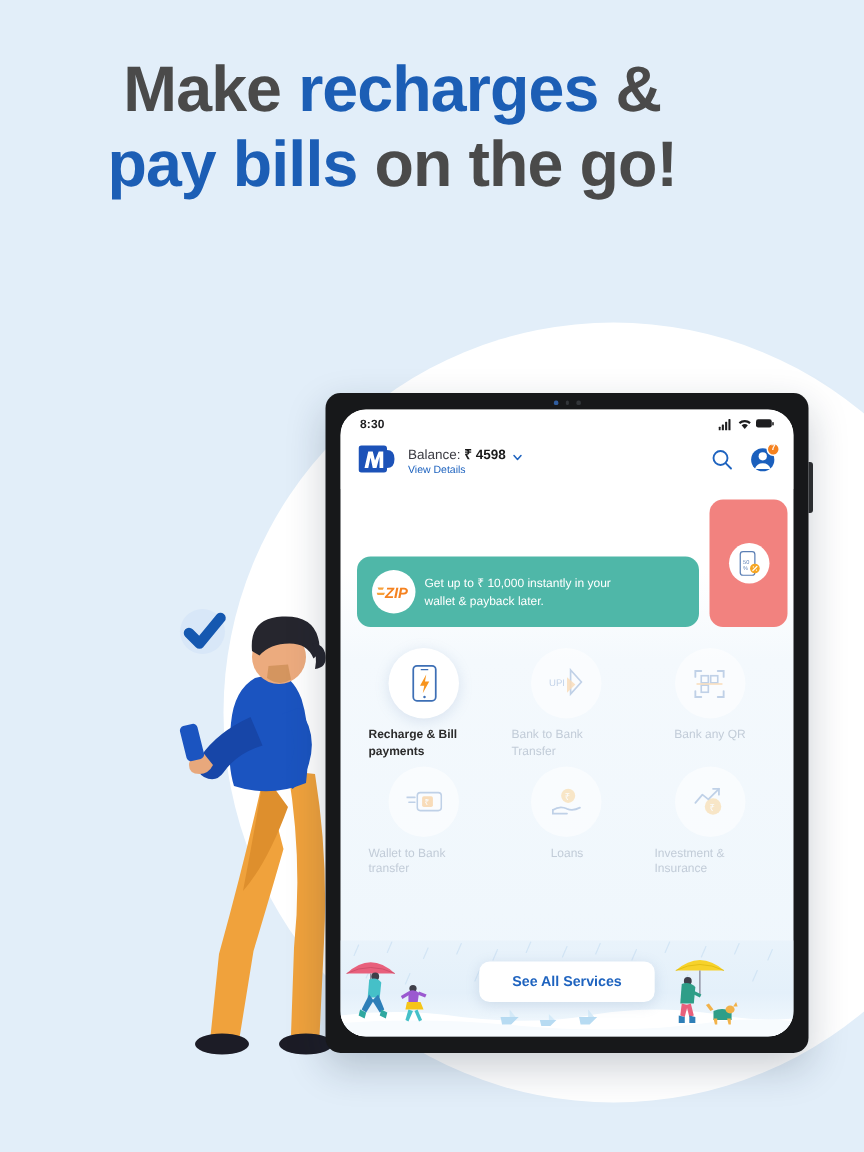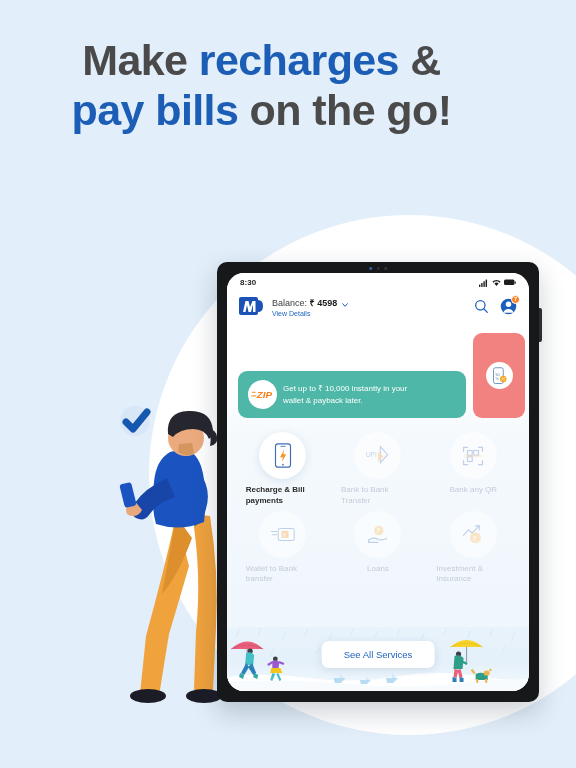--- a/index.html
+++ b/index.html
@@ -139,21 +139,21 @@
   .svc.dim svg{ opacity:0.30; }
 
   
   .bottom-band{
     flex:0 0 64px; position:relative; overflow:hidden;
     background:linear-gradient(180deg,#e9f3fb 0%,#e4f0fa 55%,#f4fafe 100%);
   }
   .see-all{
     position:absolute; left:50%; top:14px; transform:translateX(-50%);
     background:#fff; border-radius:7px; padding:8px 22px;
-    font-size:9.5px; font-weight:normal; color:#1e63bf;
+    font-size:9.5px; font-weight:bold; color:#1e63bf;
     box-shadow:0 2px 9px rgba(100,130,170,0.20);
     white-space:nowrap; z-index:5; border:none;
   }
   .rain-svg{ position:absolute; inset:0; width:100%; height:100%; }
 </style>
 </head>
 <body>
 
 <div class="white-circle"></div>
 

